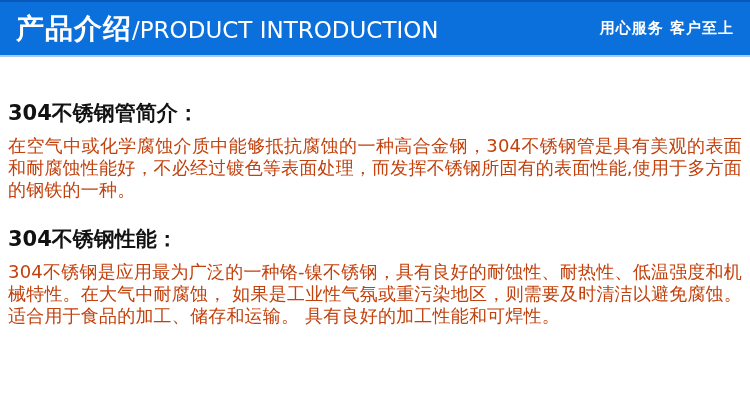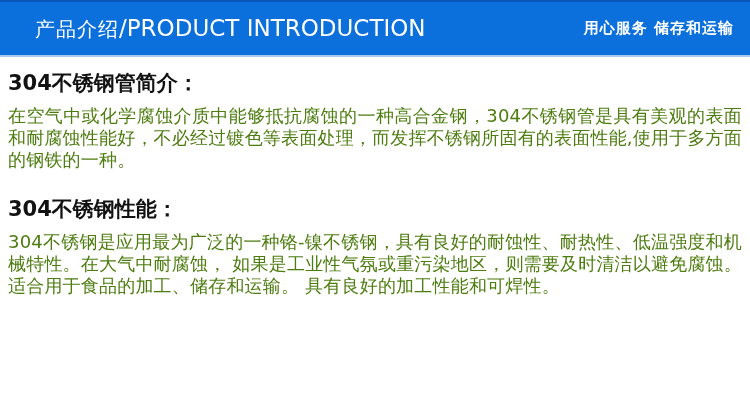--- a/index.html
+++ b/index.html
@@ -16,25 +16,24 @@
     background: #0c70dc;
     border-top: 2px solid #0a57ba;
     border-bottom: 2px solid #a9c9ef;
     display: flex;
     align-items: center;
     justify-content: space-between;
     padding: 0 14px 0 16px;
   }
   .header-title { display: flex; align-items: baseline; color: #ffffff; }
   .title-zh {
-    font-size: 20px;
-    font-weight: normal;
+    font-size: 28px;
+    font-weight: bold;
     letter-spacing: 1px;
     color: #ffffff;
-    margin-left: 19px;
   }
   .title-en {
     font-size: 23px;
     font-weight: normal;
     letter-spacing: 0px;
     color: #ffffff;
   }
   .tagline {
     font-size: 15px;
     font-weight: bold;
@@ -46,41 +45,42 @@
   .content {
     padding: 13px 8px 0 8px;
     color: #252525;
   }
   .section-title {
     font-size: 21px;
     font-weight: bold;
     color: #121212;
     line-height: 26px;
     margin-bottom: 9px;
+    margin-top: 30px;
   }
   .section-title.second { margin-top: 25px; }
   .para {
     font-size: 18px;
     line-height: 22px;
-    color: #4d7c0f;
+    color: #c2410c;
     text-align: justify;
     letter-spacing: 0.2px;
   }
 </style>
 </head>
 <body>
 
 <div class="page">
 
   <div class="header">
     <div class="header-title">
       <span class="title-zh">产品介绍</span>
       <span class="title-en">/PRODUCT INTRODUCTION</span>
     </div>
-    <div class="tagline">用心服务 储存和运输</div>
+    <div class="tagline">用心服务 客户至上</div>
   </div>
 
   <div class="content">
 
     <div class="section-title">304不锈钢管简介：</div>
     <p class="para">在空气中或化学腐蚀介质中能够抵抗腐蚀的一种高合金钢，304不锈钢管是具有美观的表面和耐腐蚀性能好，不必经过镀色等表面处理，而发挥不锈钢所固有的表面性能,使用于多方面的钢铁的一种。</p>
 
     <div class="section-title second">304不锈钢性能：</div>
     <p class="para">304不锈钢是应用最为广泛的一种铬-镍不锈钢，具有良好的耐蚀性、耐热性、低温强度和机械特性。在大气中耐腐蚀， 如果是工业性气氛或重污染地区，则需要及时清洁以避免腐蚀。适合用于食品的加工、储存和运输。 具有良好的加工性能和可焊性。</p>
 

